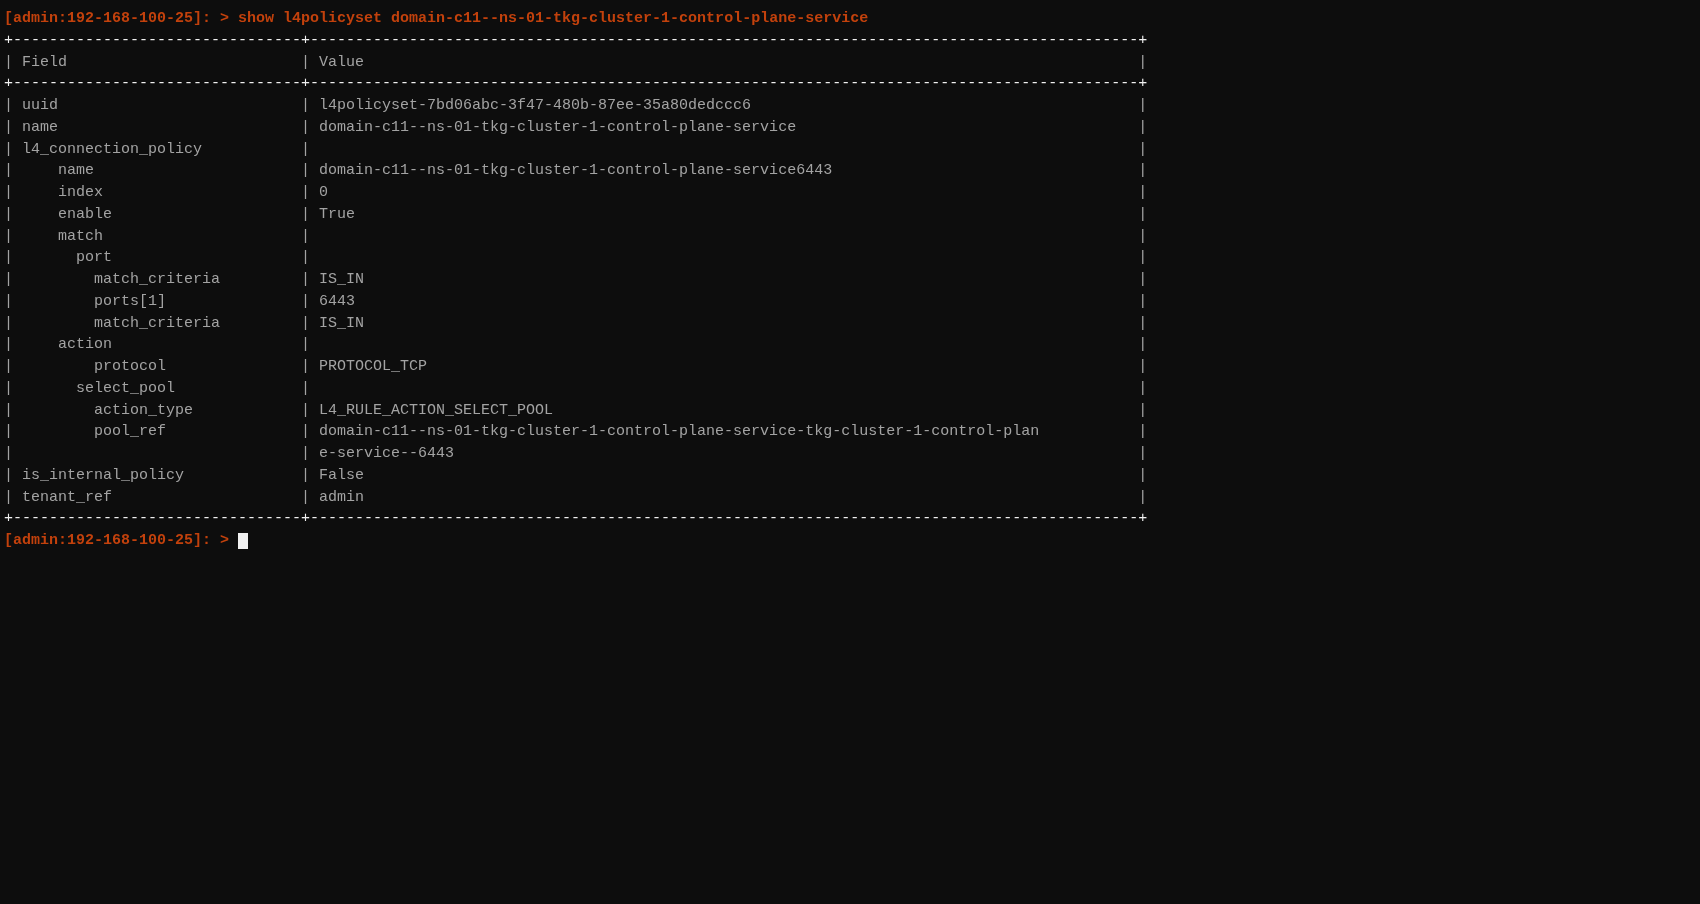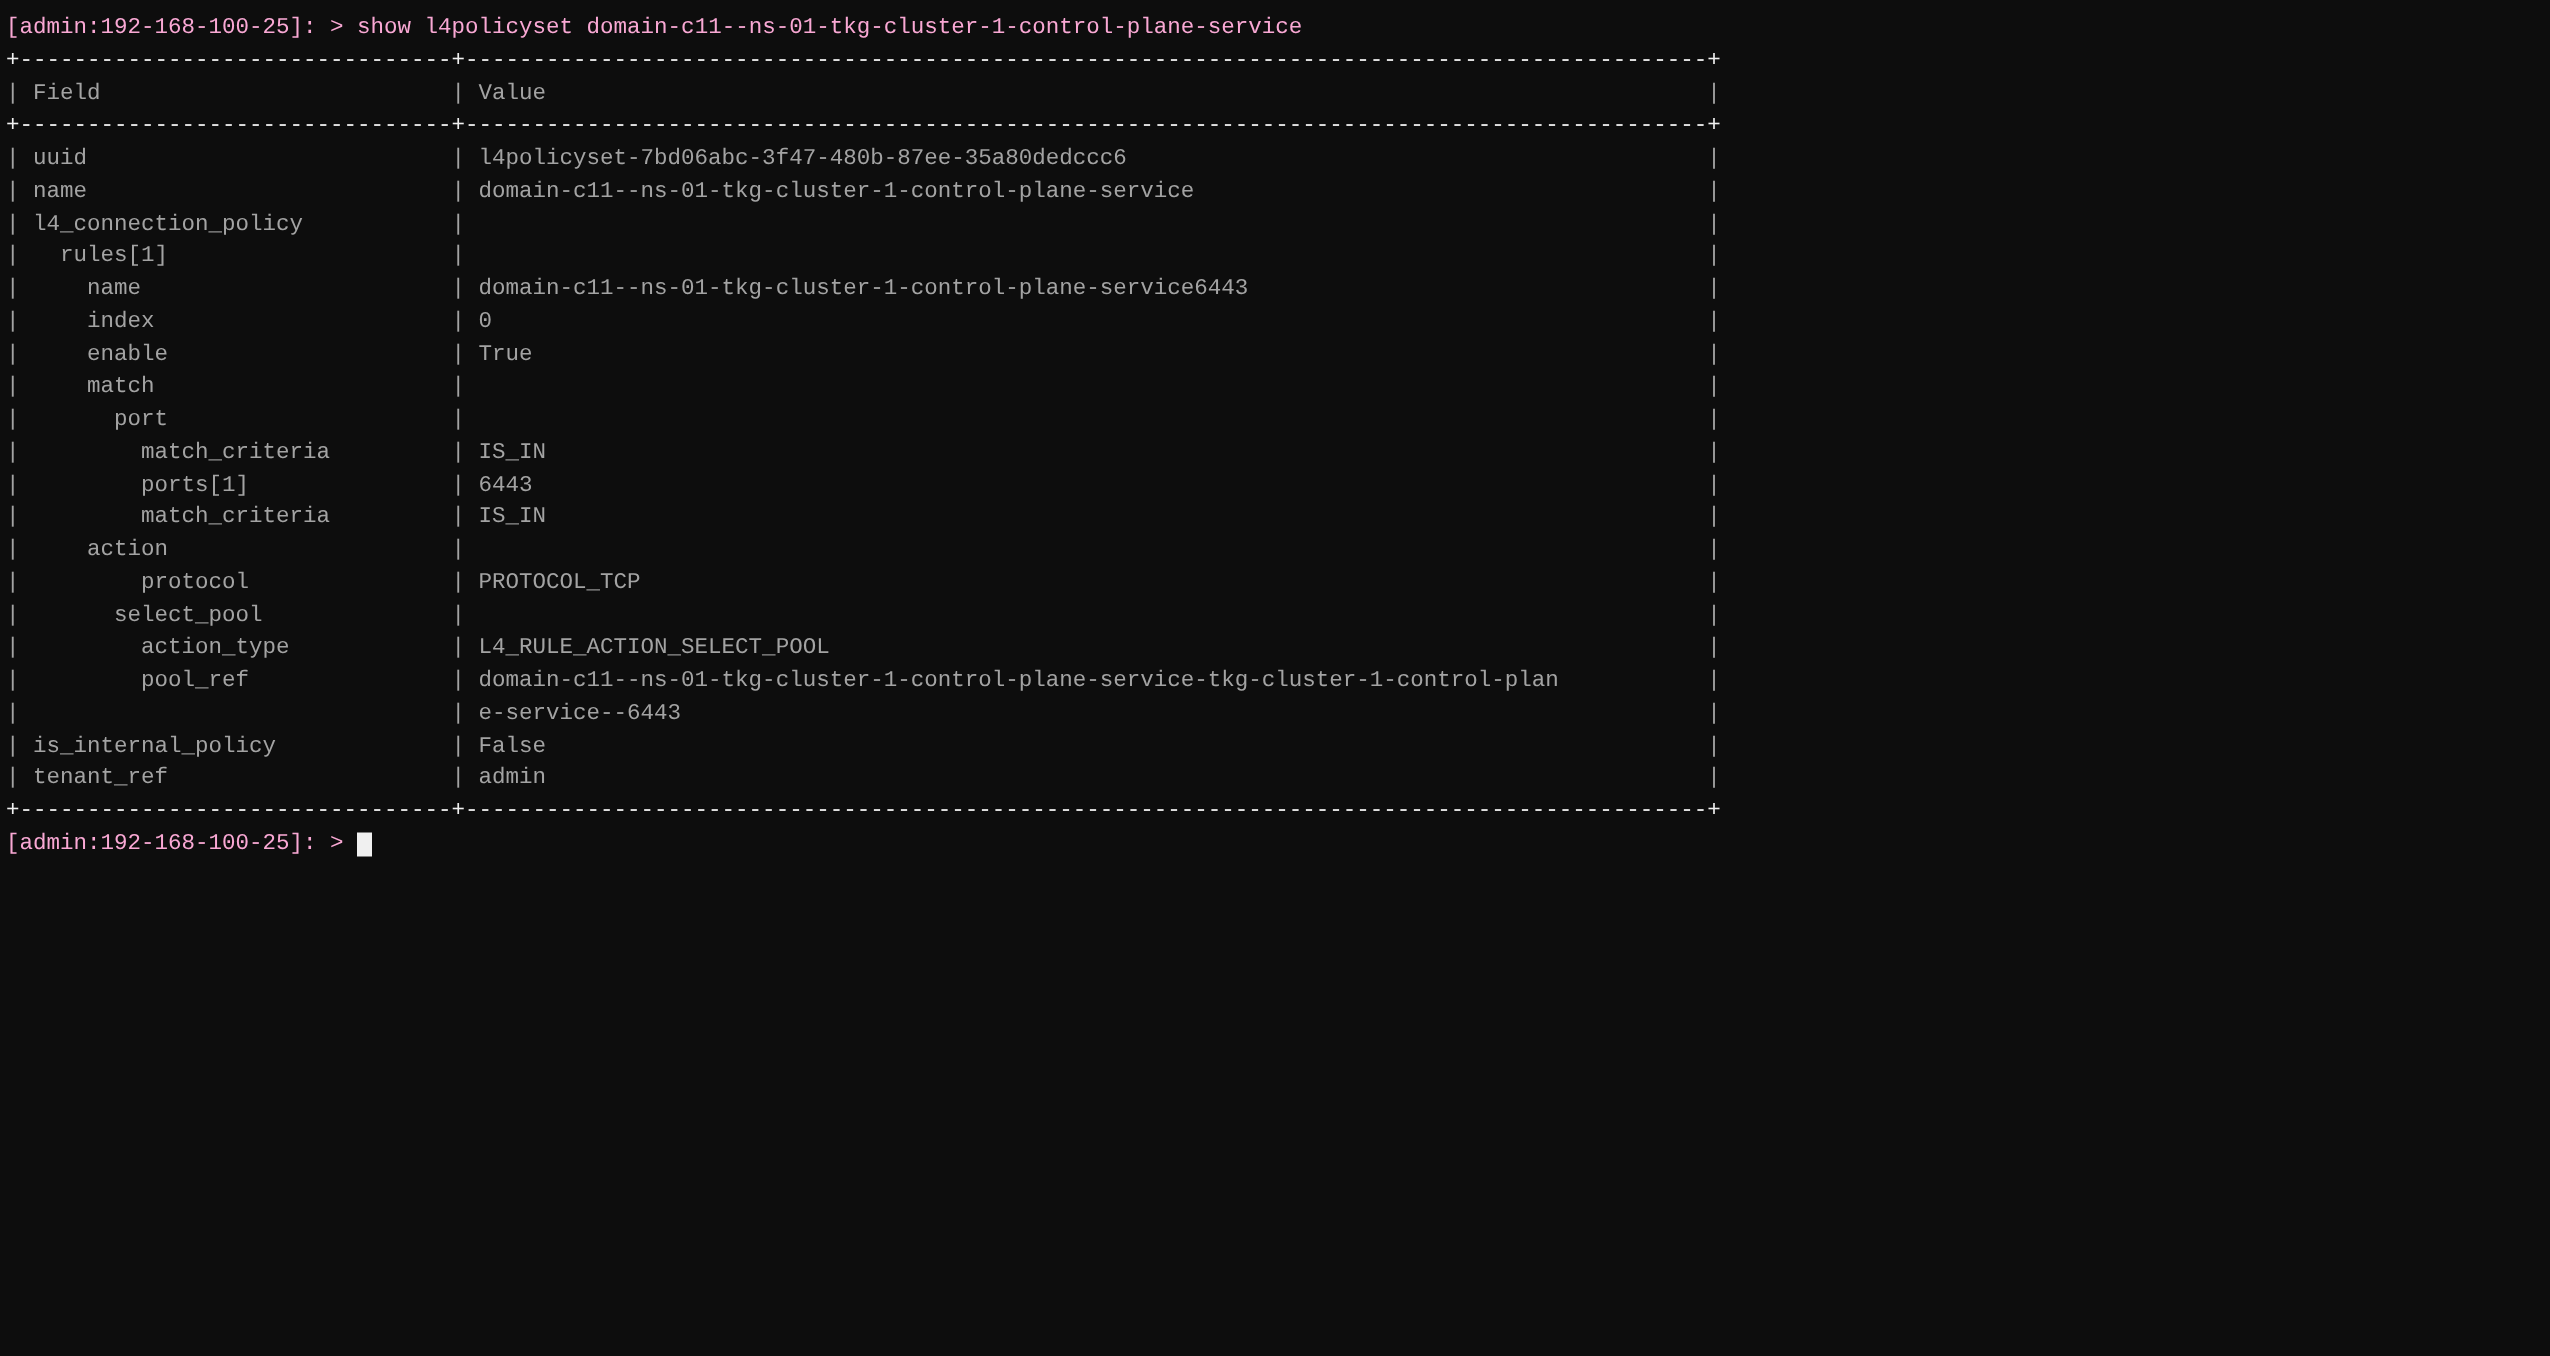--- a/index.html
+++ b/index.html
@@ -27,21 +27,22 @@
     }
 
     .line {
       white-space: pre;
       line-height: 1.45;
       display: block;
       color: #a3a3a3;
     }
 
     .prompt-line {
-      color: #f9a8d4;
+      color: #c2410c;
+      font-weight: bold;
     }
 
     .separator {
       color: #f0f0f0;
     }
 
     .cursor {
       display: inline-block;
       width: 10px;
       height: 16px;
@@ -67,21 +68,20 @@
 <div class="terminal">
   <div class="table-container">
     <span class="line prompt-line"><span>[admin:192-168-100-25]: &gt; </span><span>show l4policyset domain-c11--ns-01-tkg-cluster-1-control-plane-service</span></span>
     <span class="line separator">+--------------------------------+--------------------------------------------------------------------------------------------+</span>
     <span class="line">| Field                          | Value                                                                                      |</span>
     <span class="line separator">+--------------------------------+--------------------------------------------------------------------------------------------+</span>
     <div id="table-rows">
         <span class="line">| uuid                           | l4policyset-7bd06abc-3f47-480b-87ee-35a80dedccc6                                           |</span>
         <span class="line">| name                           | domain-c11--ns-01-tkg-cluster-1-control-plane-service                                      |</span>
         <span class="line">| l4_connection_policy           |                                                                                            |</span>
-        <span class="line">|   rules[1]                     |                                                                                            |</span>
         <span class="line">|     name                       | domain-c11--ns-01-tkg-cluster-1-control-plane-service6443                                  |</span>
         <span class="line">|     index                      | 0                                                                                          |</span>
         <span class="line">|     enable                     | True                                                                                       |</span>
         <span class="line">|     match                      |                                                                                            |</span>
         <span class="line">|       port                     |                                                                                            |</span>
         <span class="line">|         match_criteria         | IS_IN                                                                                      |</span>
         <span class="line">|         ports[1]               | 6443                                                                                       |</span>
         <span class="line">|         match_criteria         | IS_IN                                                                                      |</span>
         <span class="line">|     action                     |                                                                                            |</span>
         <span class="line">|         protocol               | PROTOCOL_TCP                                                                               |</span>

